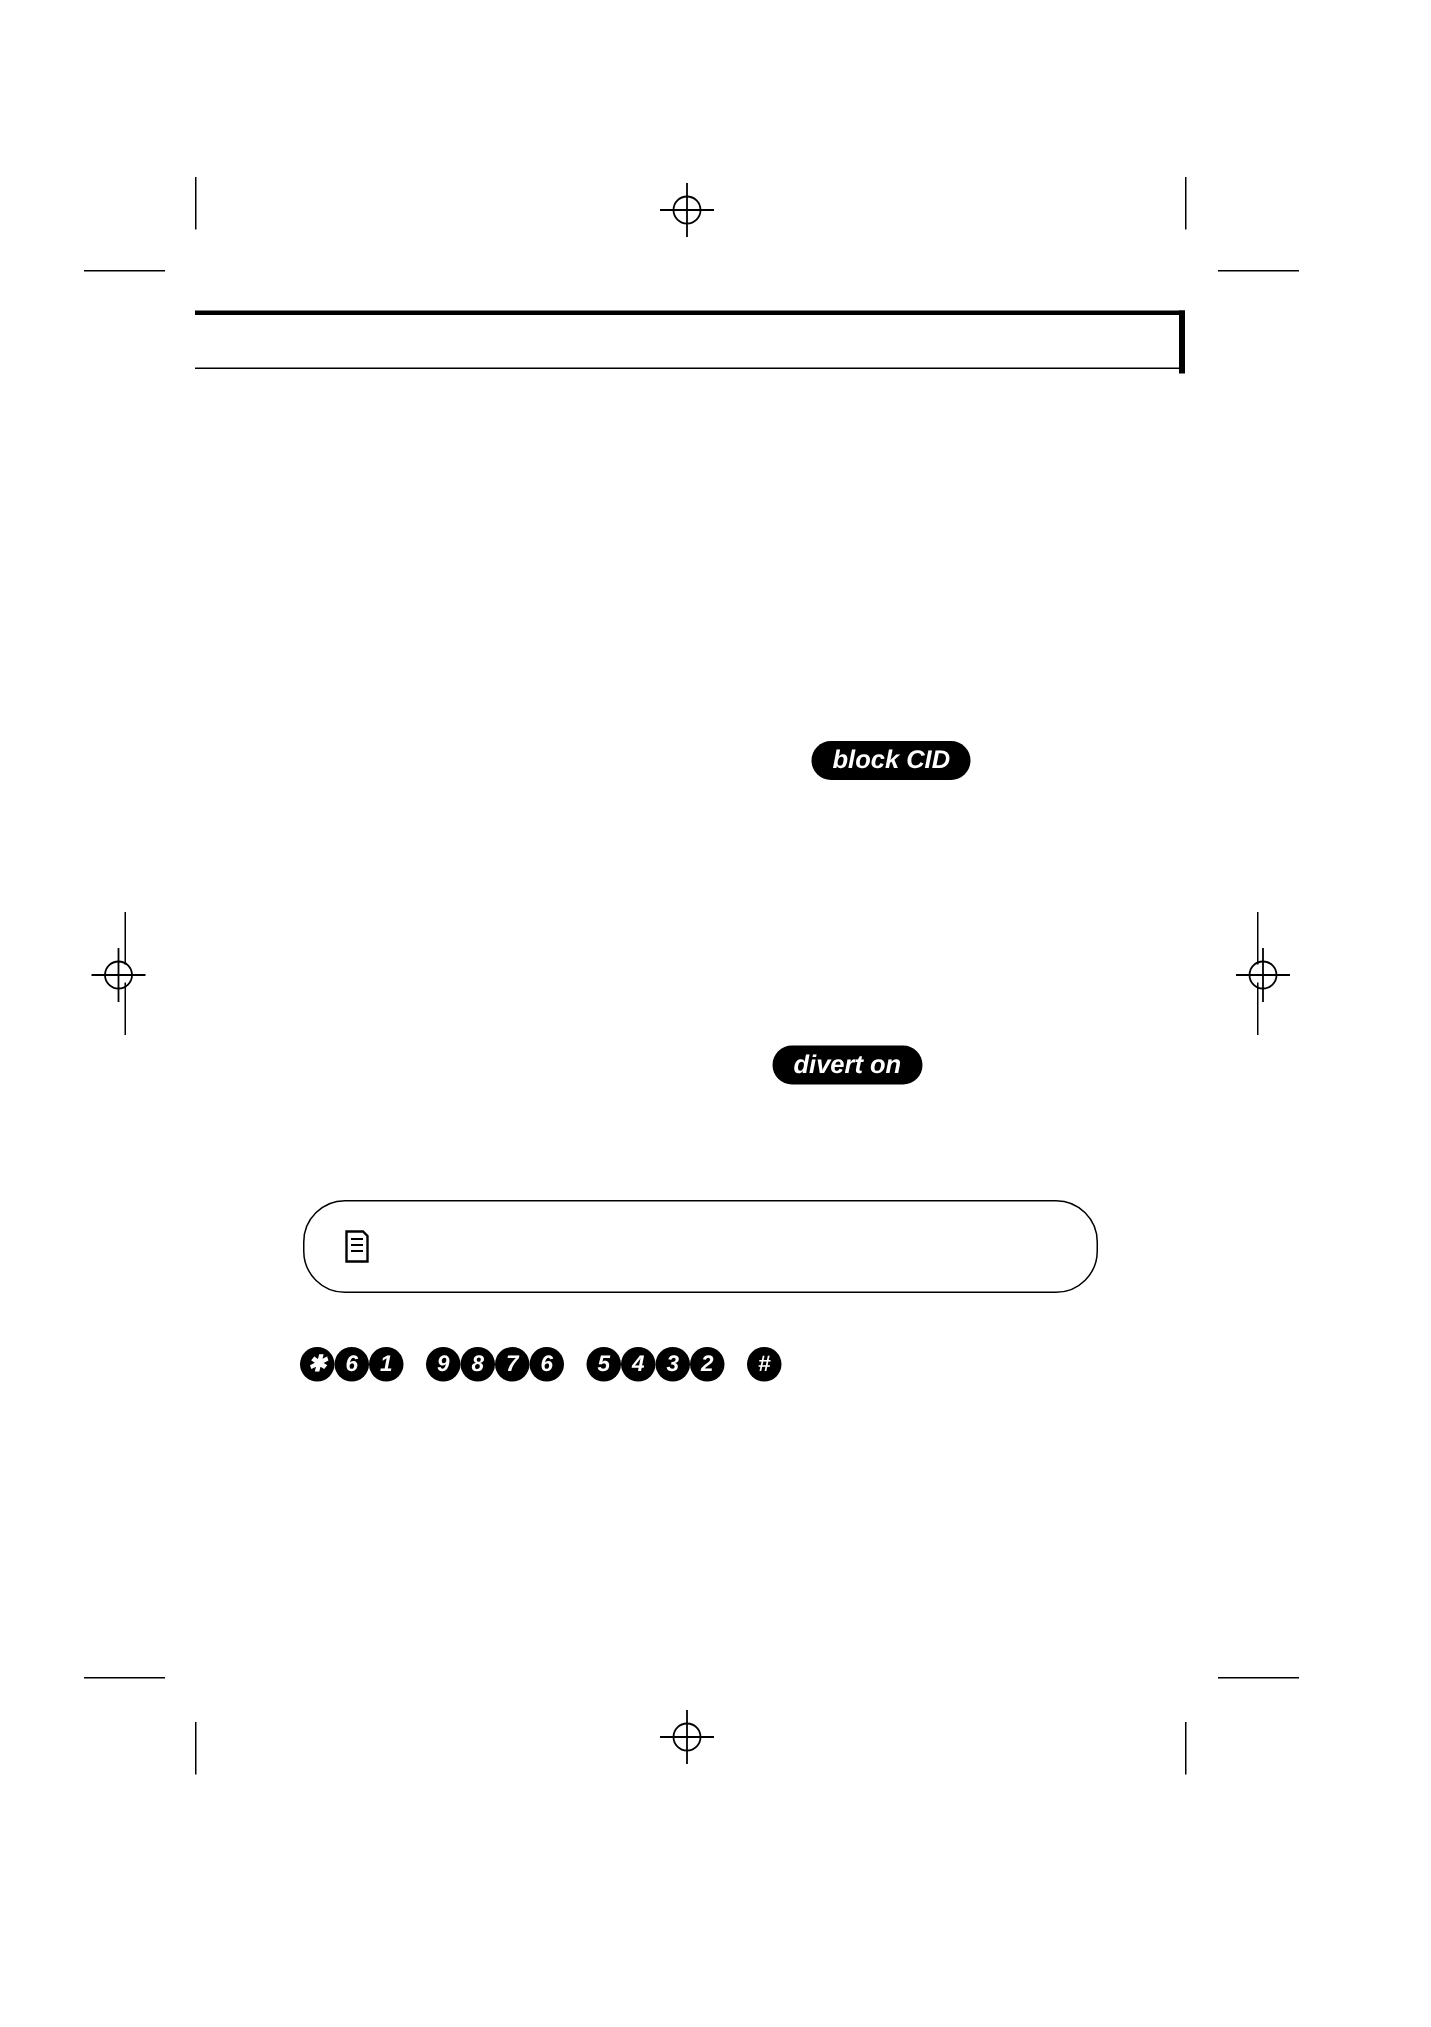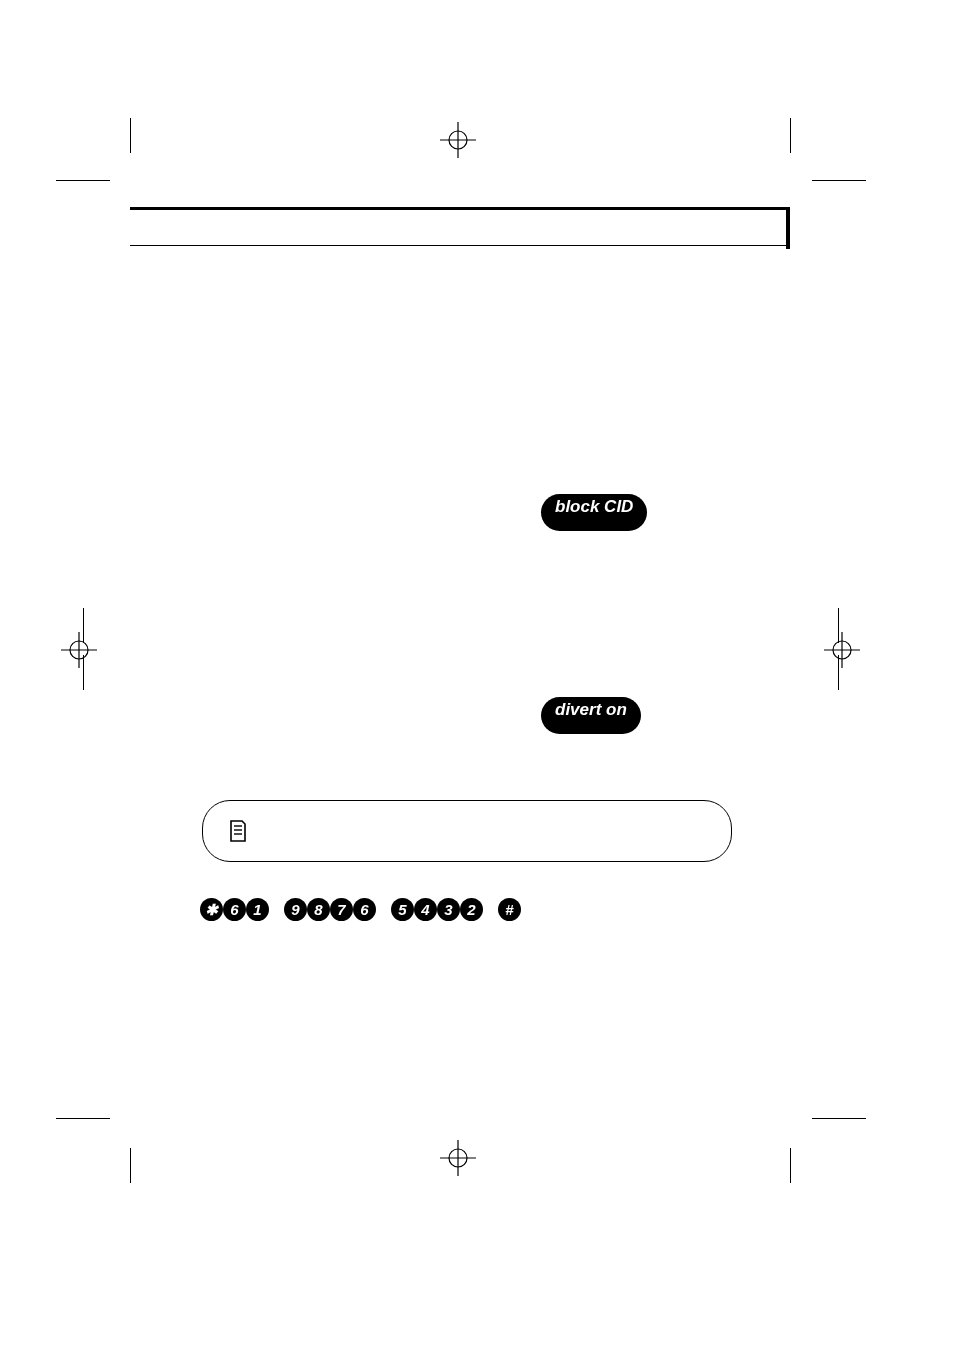--- a/index.html
+++ b/index.html
@@ -57,21 +57,21 @@
   
   
   .pill {
     position: absolute;
     background: #000;
     color: #fff;
     font-style: italic;
     font-weight: 700;
     font-size: 17px;
     border-radius: 999px;
-    padding: 4px 14px 16px 14px;
+    padding: 4px 14px 5px 14px;
     line-height: 1;
     white-space: nowrap;
   }
   
   
   .note-box {
     position: absolute;
     border: 1.5px solid #000;
     border-radius: 28px;
     display: flex;
@@ -155,21 +155,21 @@
     <line x1="20" y1="2" x2="20" y2="38" stroke="#000" stroke-width="1.2"></line>
     <line x1="2" y1="20" x2="38" y2="20" stroke="#000" stroke-width="1.2"></line>
   </svg>
 </div>
 
 <div class="rule-thick" style="top:207px;"></div>
 <div class="rule-thin" style="top:245px;"></div>
 <div class="header-tab" style="left:786px; top:207px;"></div>
 
 <div class="pill" style="left:541px; top:494px;">block CID</div>
-<div class="pill" style="left:541px; top:697px;text-align:center;">divert on</div>
+<div class="pill" style="left:515px; top:697px;text-align:center;">divert on</div>
 
 <div class="note-box" style="left:202px; top:800px; width:530px; height:62px;">
   <svg class="note-icon" viewBox="0 0 18 22">
     <path d="M2 1 H13 L16 4 V21 H2 Z" fill="none" stroke="#000" stroke-width="1.6"></path>
     <line x1="5" y1="6" x2="13" y2="6" stroke="#000" stroke-width="1.4"></line>
     <line x1="5" y1="10" x2="13" y2="10" stroke="#000" stroke-width="1.4"></line>
     <line x1="5" y1="14" x2="13" y2="14" stroke="#000" stroke-width="1.4"></line>
   </svg>
 </div>
 

